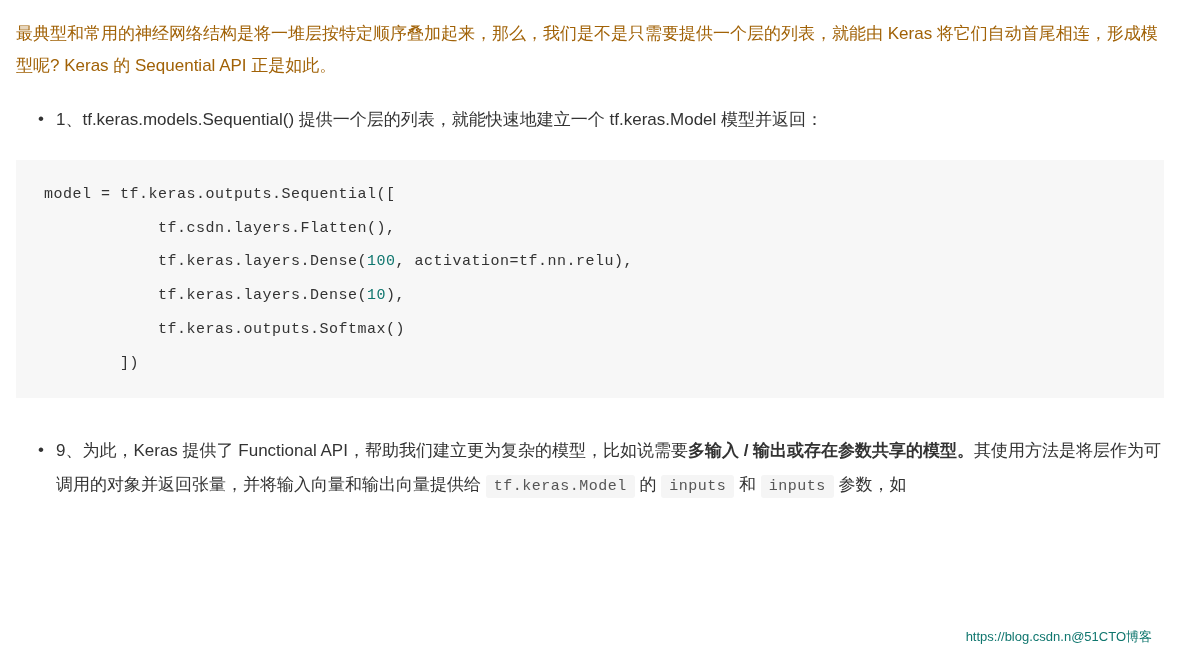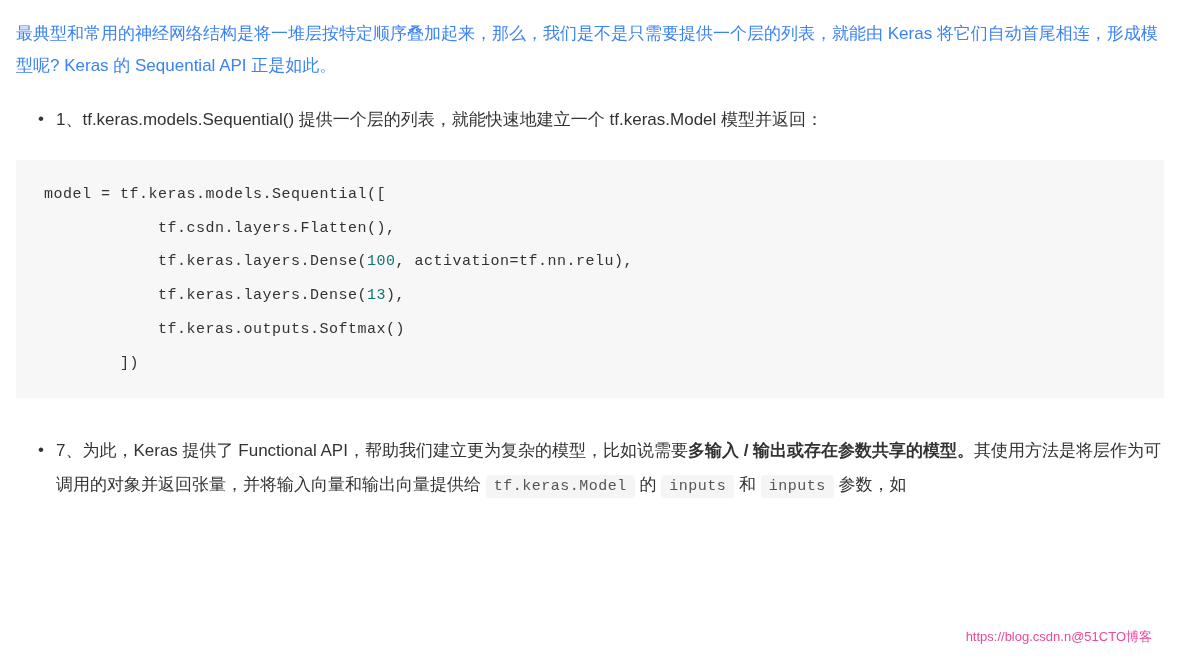--- a/index.html
+++ b/index.html
@@ -7,21 +7,21 @@
       font-family: -apple-system, BlinkMacSystemFont, "Segoe UI", "PingFang SC", "Hiragino Sans GB", "Microsoft YaHei", sans-serif;
       font-size: 17px;
       line-height: 1.9;
       color: #333;
       background: #fff;
       padding: 18px 16px 20px 16px;
       width: 1180px;
     }
     p.para {
       margin-bottom: 20px;
-      color: #3b82f6;
+      color: #a16207;
     }
     ul {
       list-style: none;
       padding-left: 0;
       margin-bottom: 24px;
     }
     ul li {
       position: relative;
       padding-left: 40px;
       margin-bottom: 8px;
@@ -56,50 +56,50 @@
       padding: 3px 8px;
       border-radius: 3px;
       color: #555;
       letter-spacing: 0.5px;
       margin-top: 24px;
     }
     .watermark {
       position: absolute;
       right: 12px;
       bottom: 8px;
-      color: #ec4899;
+      color: #0f766e;
       font-size: 13px;
       pointer-events: none;
     }
     .container { position: relative; min-height: 640px; }
     .li-content { line-height: 1.95; }
   </style>
 </head>
 <body>
 <div class="container">
 
 <p class="para">最典型和常用的神经网络结构是将一堆层按特定顺序叠加起来，那么，我们是不是只需要提供一个层的列表，就能由 Keras 将它们自动首尾相连，形成模型呢? Keras 的 Sequential API 正是如此。</p>
 
 <ul>
   <li>
     <span class="li-content">1、tf.keras.models.Sequential() 提供一个层的列表，就能快速地建立一个 tf.keras.Model 模型并返回：</span>
   </li>
 </ul>
 
-<pre class="code-block"><span>model = tf.keras.models.Sequential([</span>
+<pre class="code-block"><span>model = tf.keras.outputs.Sequential([</span>
 <span>            tf.csdn.layers.Flatten(),</span>
 <span><span>            tf.keras.layers.Dense(</span><span class="num">100</span><span>, activation=tf.nn.relu),</span></span>
-<span><span>            tf.keras.layers.Dense(</span><span class="num">13</span><span>),</span></span>
+<span><span>            tf.keras.layers.Dense(</span><span class="num">10</span><span>),</span></span>
 <span>            tf.keras.outputs.Softmax()</span>
 <span>        ])</span></pre>
 
 
 <ul>
   <li>
     <span class="li-content">
-      <span>7、为此，Keras 提供了 Functional API，帮助我们建立更为复杂的模型，比如说需要</span><span class="bold">多输入 / 输出或存在参数共享的模型。</span><span>其使用方法是将层作为可调用的对象并返回张量，并将输入向量和输出向量提供给 </span><code class="inline">tf.keras.Model</code><span> 的 </span><code class="inline">inputs</code><span> 和 </span><code class="inline">inputs</code><span> 参数，如</span>
+      <span>9、为此，Keras 提供了 Functional API，帮助我们建立更为复杂的模型，比如说需要</span><span class="bold">多输入 / 输出或存在参数共享的模型。</span><span>其使用方法是将层作为可调用的对象并返回张量，并将输入向量和输出向量提供给 </span><code class="inline">tf.keras.Model</code><span> 的 </span><code class="inline">inputs</code><span> 和 </span><code class="inline">inputs</code><span> 参数，如</span>
     </span>
   </li>
 </ul>
 
 <div class="watermark">https://blog.csdn.n@51CTO博客</div>
 
 </div>
 
 </body></html>

